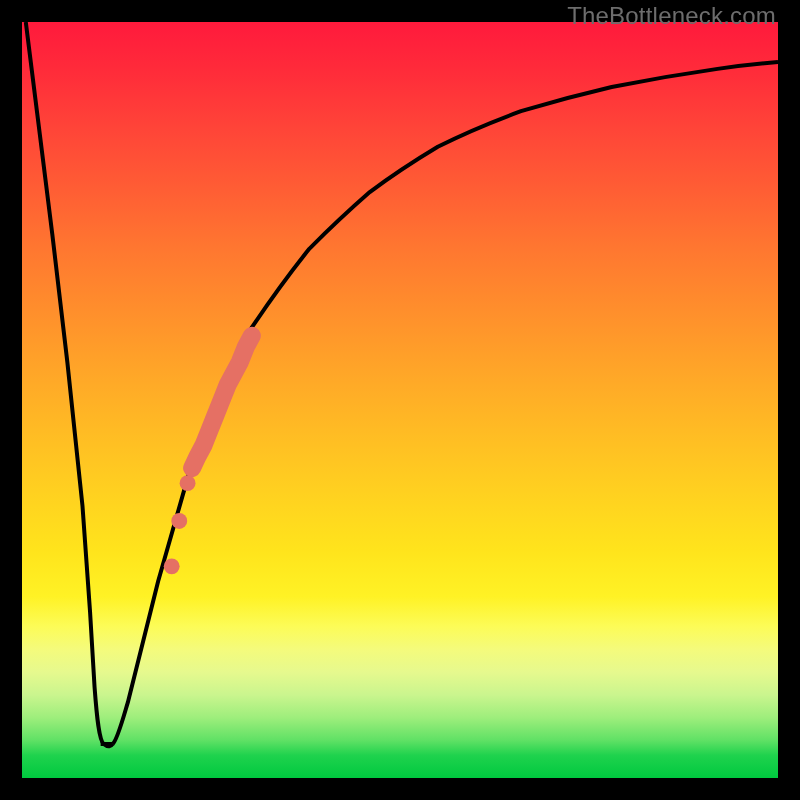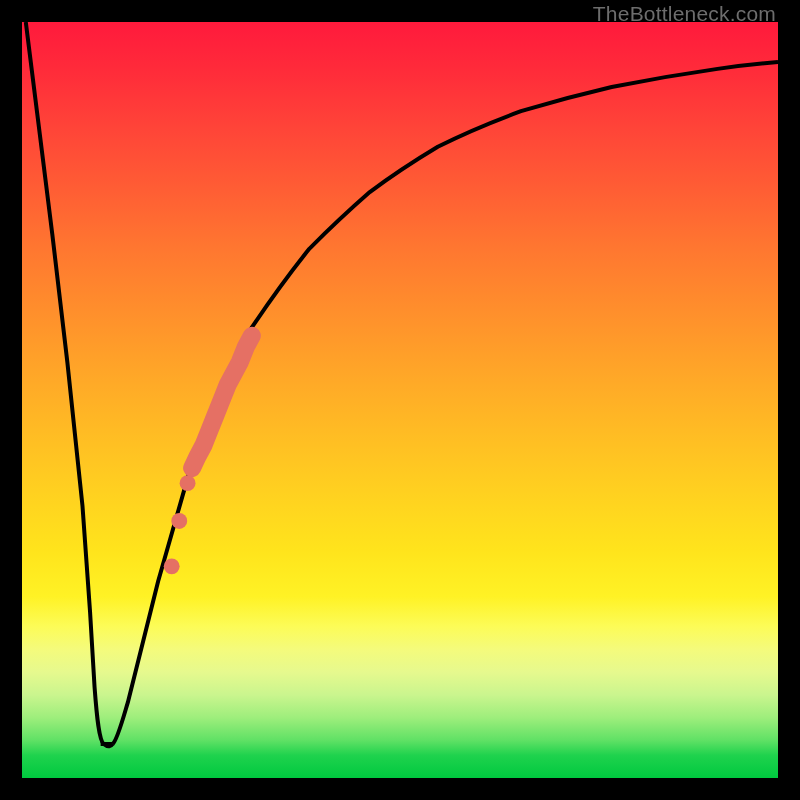--- a/index.html
+++ b/index.html
@@ -57,21 +57,21 @@
     position: absolute;
     inset: 0;
     width: 100%;
     height: 100%;
   }
   .watermark {
     position: absolute;
     top: 2px;
     right: 24px;
     color: #6d6d6d;
-    font-size: 21px;
+    font-size: 24px;
     letter-spacing: 0.2px;
     pointer-events: none;
     user-select: none;
   }
 </style>
 </head>
 <body>
 
 <div class="frame">
 

